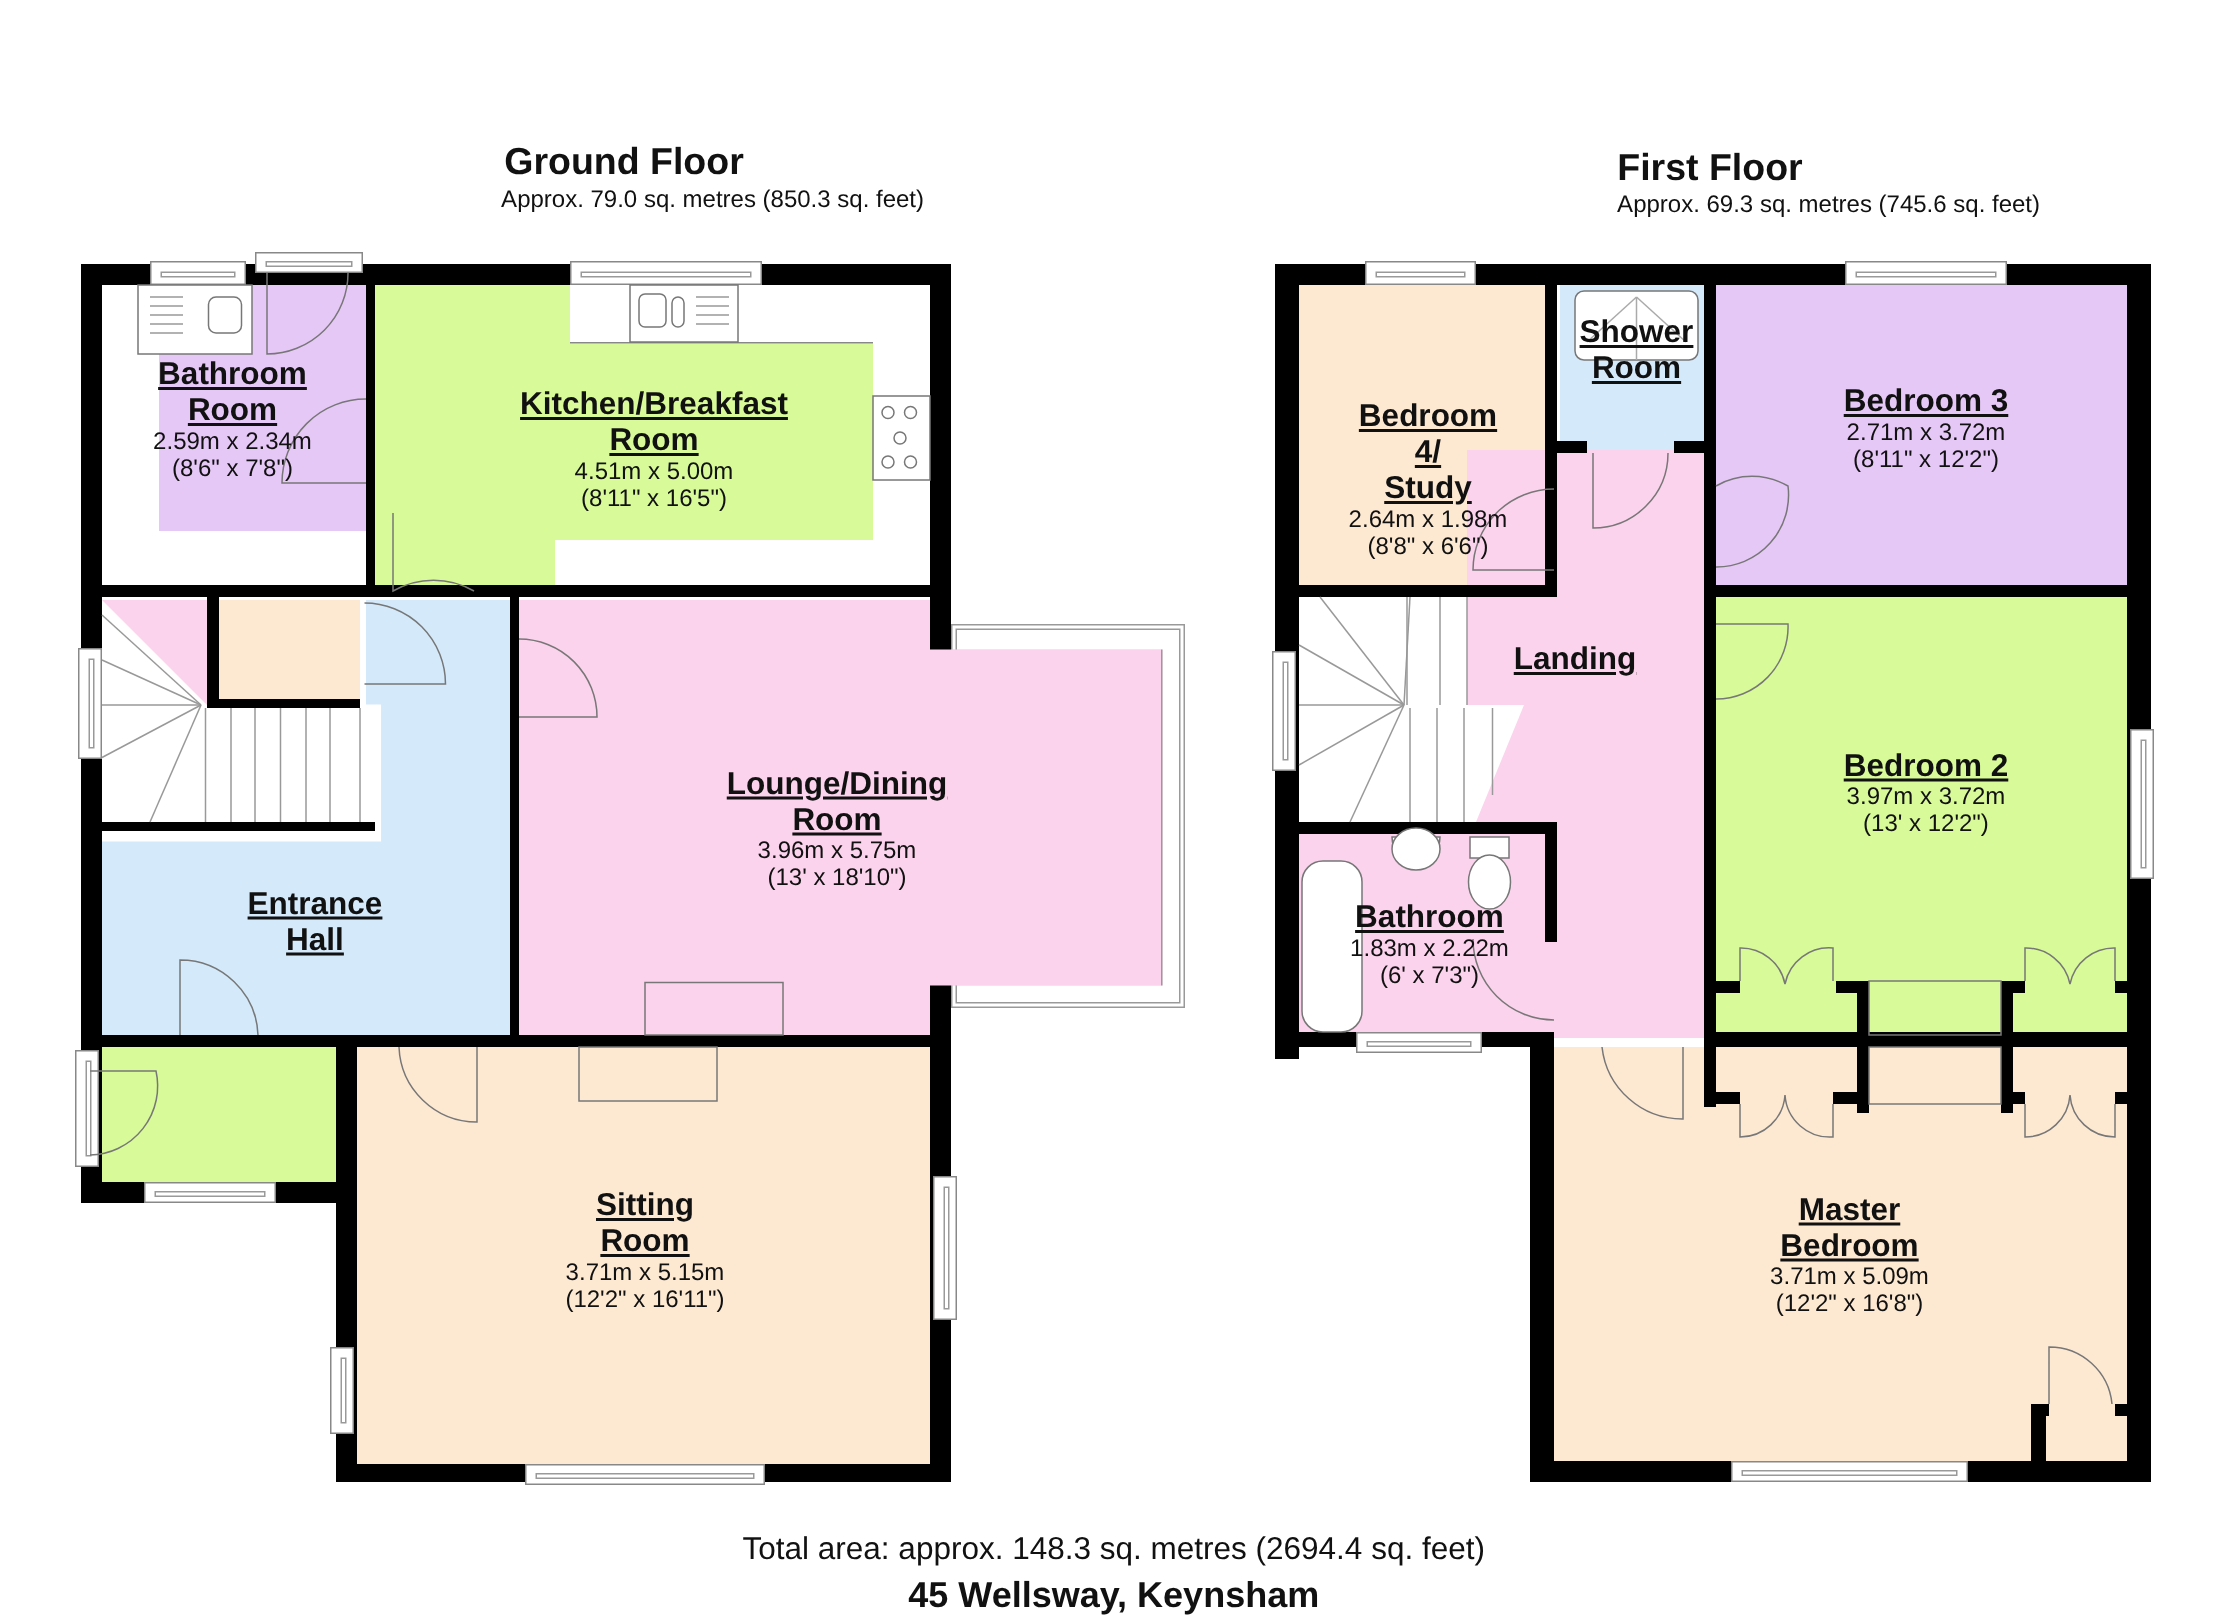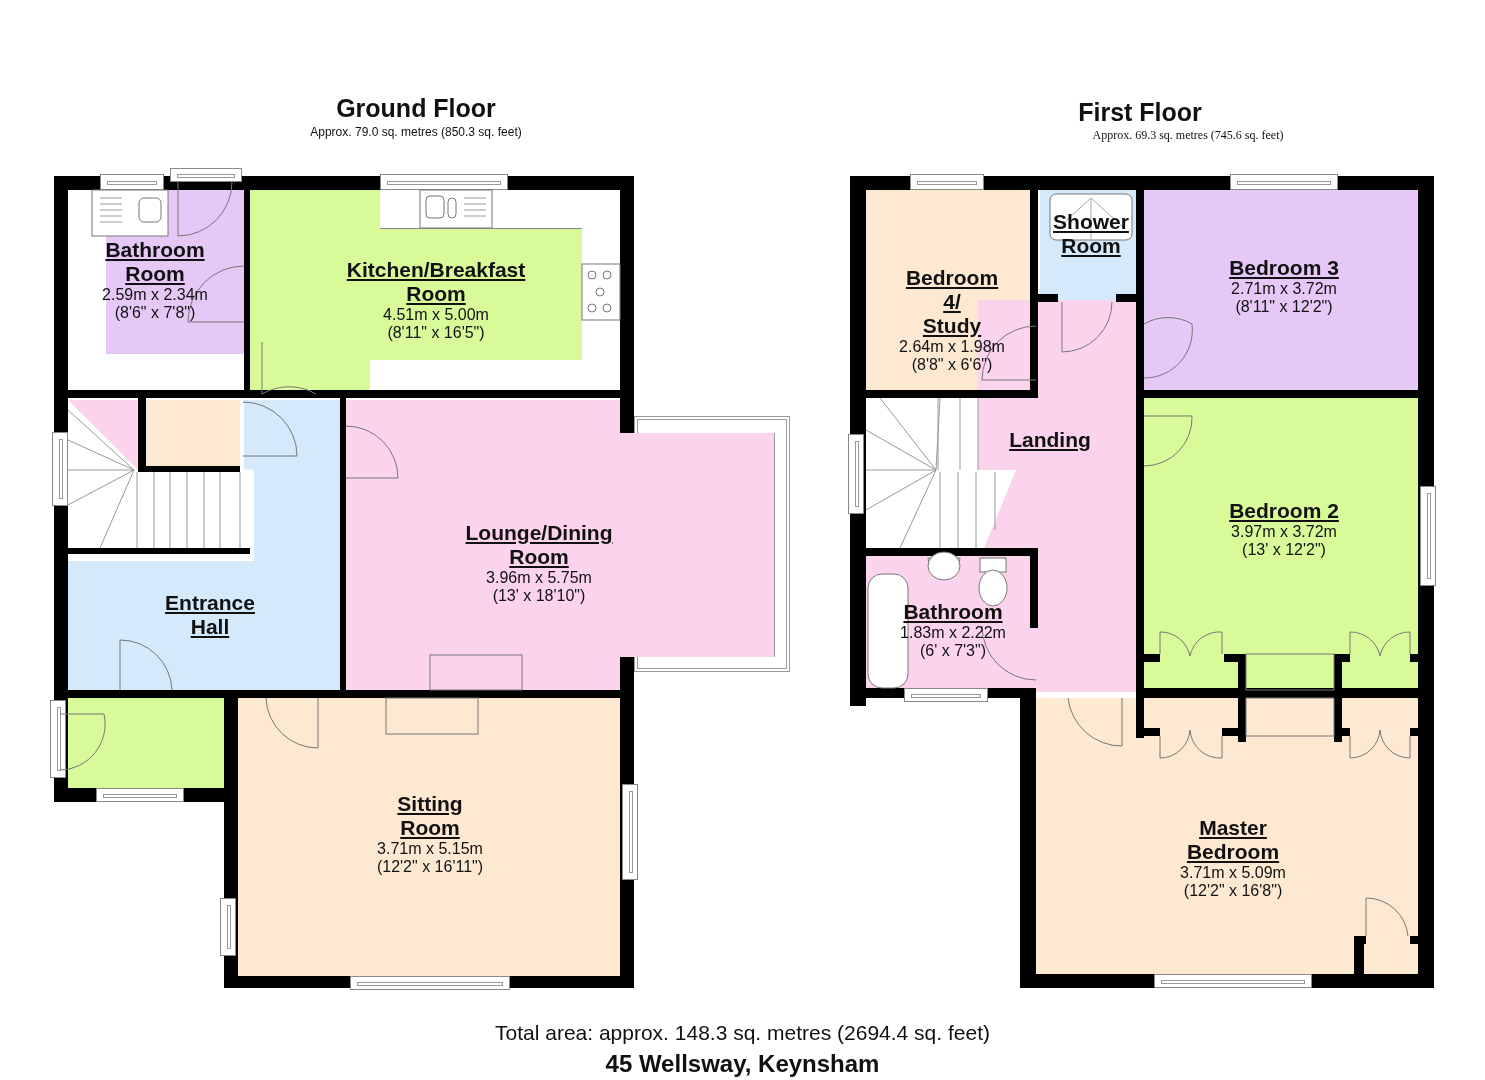--- a/index.html
+++ b/index.html
@@ -1,38 +1,38 @@
 <!DOCTYPE html>
 <html><head>
   <meta charset="utf-8">
   <style>
     html, body { margin: 0; padding: 0; background: #ffffff; }
     body { width: 1485px; height: 1080px; position: relative; overflow: hidden; font-family: "Liberation Sans", sans-serif; color: #111; }
     .floor-title { position: absolute; text-align: center; font-weight: bold; font-size: 25px; }
-    .floor-sub { position: absolute; text-align: center; font-size: 12px; }
+    .floor-sub { position: absolute; text-align: right; font-size: 16px; }
     .room { position: absolute; }
     .wall { position: absolute; background: #000; }
     .label { position: absolute; text-align: center; line-height: 1.0; }
     .label .name { font-weight: bold; font-size: 21px; display: block; line-height: 24px; text-decoration: underline; }
     .label .dim { font-size: 16px; display: block; line-height: 18px; }
     .window { position: absolute; background: #fff; border: 1px solid #888; box-sizing: border-box; }
     .window.h::after { content: ""; position: absolute; left: 6px; right: 6px; top: 45%; height: 4px; border: 1px solid #999; box-sizing: border-box; }
     .window.v::after { content: ""; position: absolute; top: 6px; bottom: 6px; left: 45%; width: 4px; border: 1px solid #999; box-sizing: border-box; }
     svg.overlay { position: absolute; left: 0; top: 0; pointer-events: none; }
     .footer-total { position: absolute; left: 0; width: 1485px; text-align: center; top: 1021px; font-size: 21px; }
     .footer-addr { position: absolute; left: 0; width: 1485px; text-align: center; top: 1050px; font-size: 24px; font-weight: bold; }
   </style>
 </head>
 <body>
 
 <div class="floor-title" style="left:216px; width:400px; top:94px;">Ground Floor</div>
 <div class="floor-sub" style="left:216px; width:400px; top:125px;">Approx. 79.0 sq. metres (850.3 sq. feet)</div>
 
 <div class="floor-title" style="left:940px; width:400px; top:98px;">First Floor</div>
-<div class="floor-sub" style="left:988px; width:400px; top:128px;font-family:Liberation Serif, serif;">Approx. 69.3 sq. metres (745.6 sq. feet)</div>
+<div class="floor-sub" style="left:960px; width:400px; top:128px;">Approx. 69.3 sq. metres (745.6 sq. feet)</div>
 
 <div>
 
   <div class="room" style="left:68px; top:190px; width:176px; height:200px; background:#fff;"></div>
   <div class="room" style="left:106px; top:190px; width:138px; height:164px; background:#e6c8f7;"></div>
   <div class="room" style="left:250px; top:190px; width:370px; height:200px; background:#fff;"></div>
   <div class="room" style="left:250px; top:190px; width:332px; height:170px; background:#d8fa99;"></div>
   <div class="room" style="left:250px; top:355px; width:120px; height:40px; background:#d8fa99;"></div>
   <div class="room" style="left:380px; top:190px; width:202px; height:38px; background:#fff; border-bottom:1px solid #888;"></div>
 
@@ -137,21 +137,21 @@
     <span class="name">Room</span>
     <span class="dim">2.59m x 2.34m</span>
     <span class="dim">(8'6" x 7'8")</span>
   </div>
   <div class="label" style="left:316px; top:258px; width:240px;">
     <span class="name">Kitchen/Breakfast</span>
     <span class="name">Room</span>
     <span class="dim">4.51m x 5.00m</span>
     <span class="dim">(8'11" x 16'5")</span>
   </div>
-  <div class="label" style="left:419px; top:511px; width:240px;margin-top:10px;">
+  <div class="label" style="left:438px; top:511px; width:240px;">
     <span class="name">Lounge/Dining</span>
     <span class="name">Room</span>
     <span class="dim">3.96m x 5.75m</span>
     <span class="dim">(13' x 18'10")</span>
   </div>
   <div class="label" style="left:130px; top:591px; width:160px;">
     <span class="name">Entrance</span>
     <span class="name">Hall</span>
   </div>
   <div class="label" style="left:330px; top:792px; width:200px;">
@@ -286,21 +286,21 @@
   <div class="label" style="left:1184px; top:499px; width:200px;">
     <span class="name">Bedroom 2</span>
     <span class="dim">3.97m x 3.72m</span>
     <span class="dim">(13' x 12'2")</span>
   </div>
   <div class="label" style="left:873px; top:600px; width:160px;">
     <span class="name">Bathroom</span>
     <span class="dim">1.83m x 2.22m</span>
     <span class="dim">(6' x 7'3")</span>
   </div>
-  <div class="label" style="left:1133px; top:816px; width:200px;">
+  <div class="label" style="left:1133px; top:795px; width:200px;">
     <span class="name">Master</span>
     <span class="name">Bedroom</span>
     <span class="dim">3.71m x 5.09m</span>
     <span class="dim">(12'2" x 16'8")</span>
   </div>
 </div>
 
 <div class="footer-total">Total area: approx. 148.3 sq. metres (2694.4 sq. feet)</div>
 <div class="footer-addr">45 Wellsway, Keynsham</div>
 

